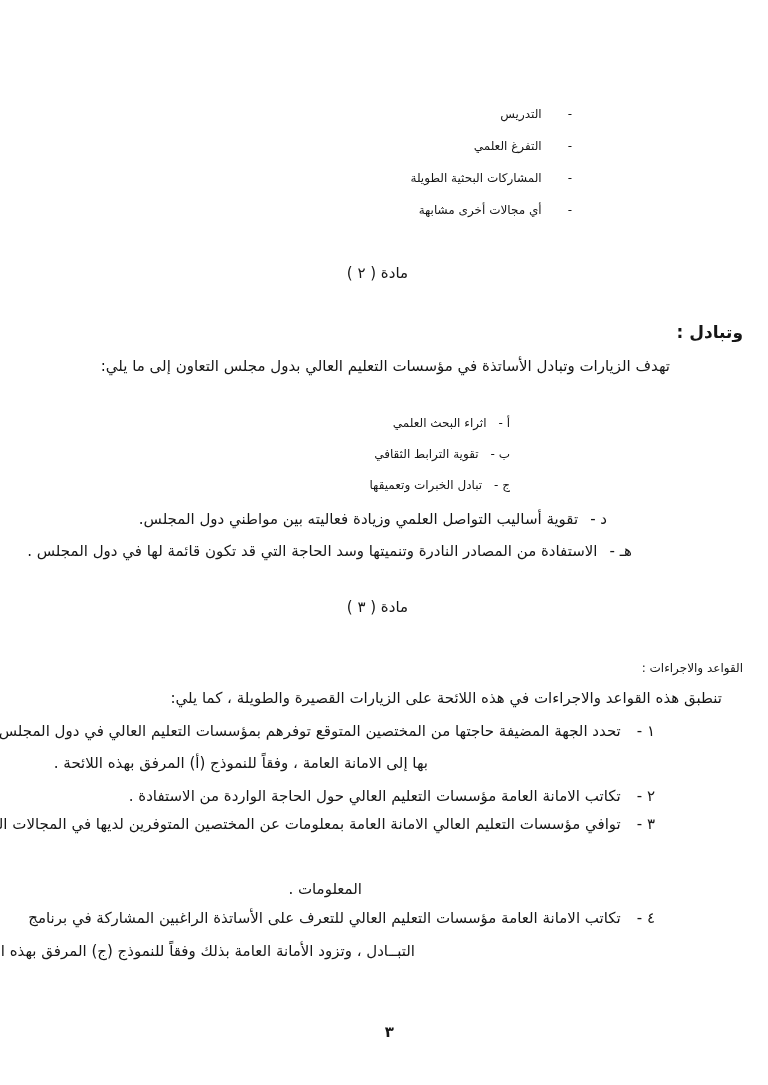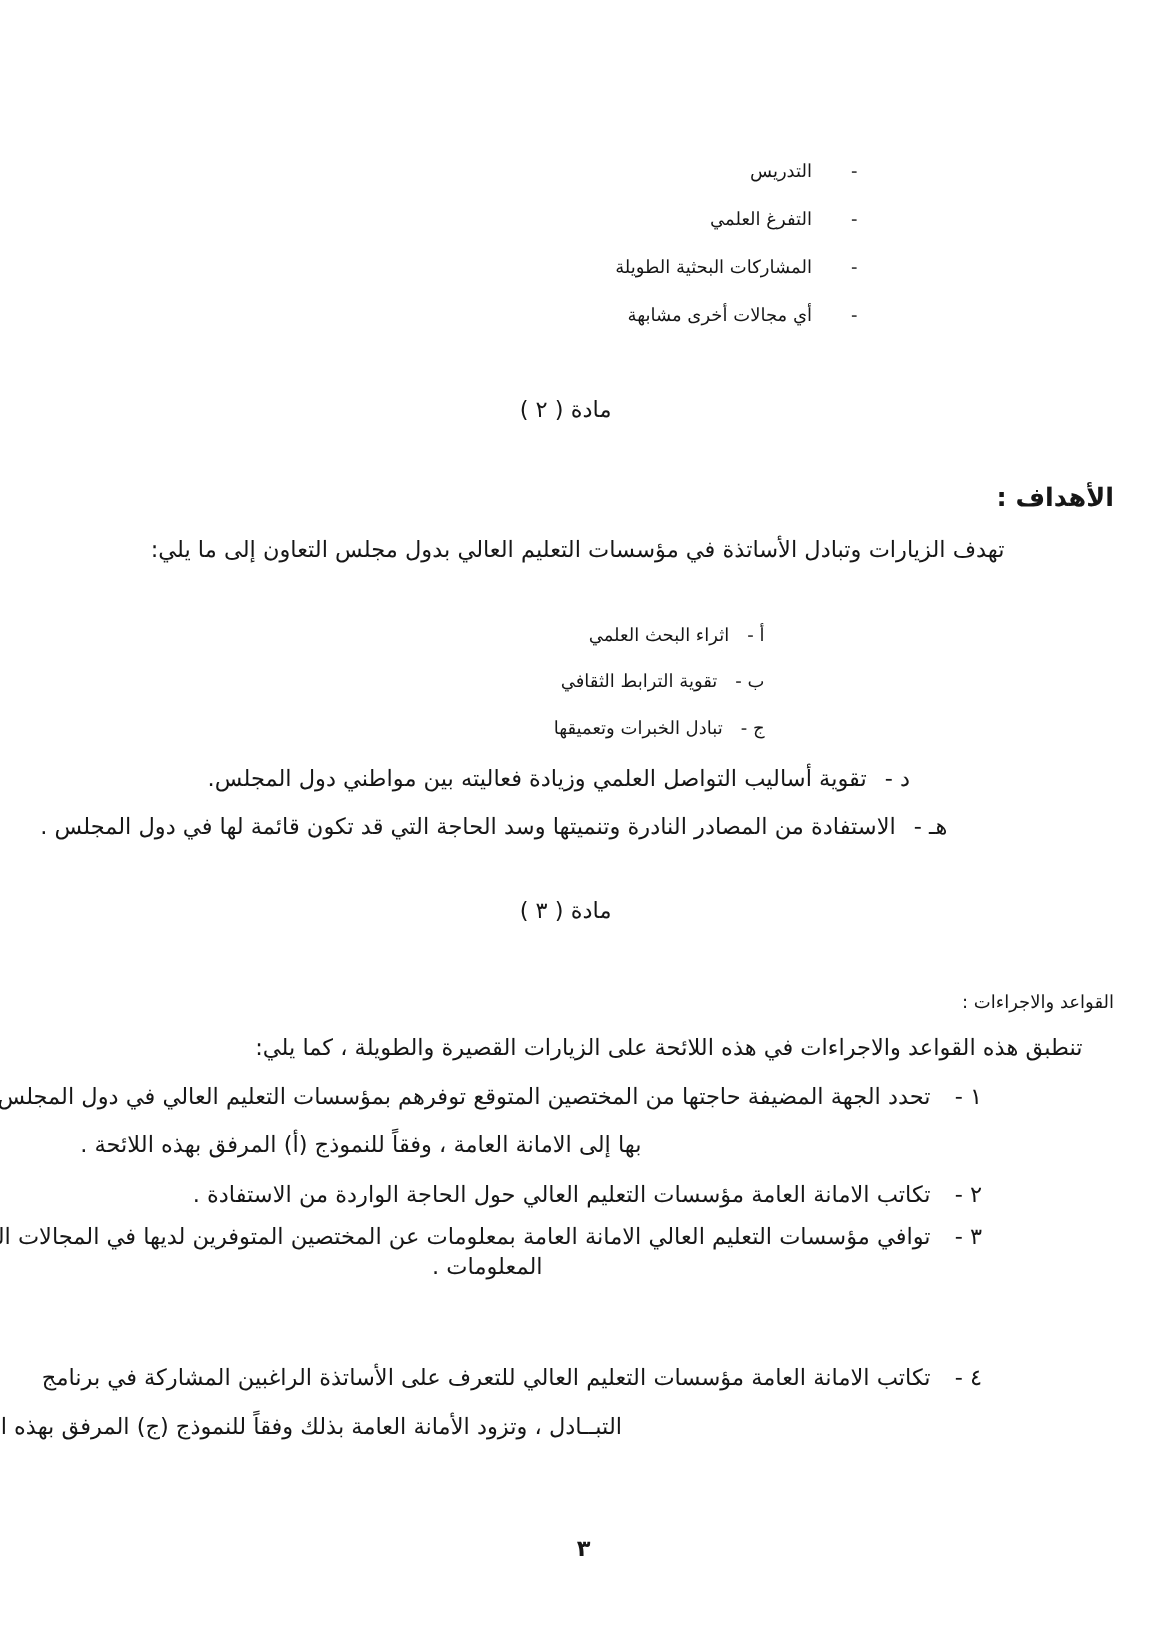--- a/index.html
+++ b/index.html
@@ -41,21 +41,21 @@
   </div>
   <div class="line t16" style="top:170px;right:196px;">
     <span class="dash-marker">-</span><span>المشاركات البحثية الطويلة</span>
   </div>
   <div class="line t16" style="top:202px;right:196px;">
     <span class="dash-marker">-</span><span>أي مجالات أخرى مشابهة</span>
   </div>
 
   <div class="line" style="top:263px;right:360px;">مادة ( ٢ )</div>
 
-  <div class="line t17 bold" style="top:321px;right:25px;">الأهداف :</div>
+  <div class="line t17 bold" style="top:321px;right:25px;">وتبادل :</div>
 
   <div class="line" style="top:356px;right:98px;">تهدف الزيارات وتبادل الأساتذة في مؤسسات التعليم العالي بدول مجلس التعاون إلى ما يلي:</div>
 
   <div class="line t16" style="top:415px;right:258px;">
     <span class="letter-marker">أ -</span><span>اثراء البحث العلمي</span>
   </div>
   <div class="line t16" style="top:446px;right:258px;">
     <span class="letter-marker">ب -</span><span>تقوية الترابط الثقافي</span>
   </div>
   <div class="line" style="top:509px;right:161px;">
@@ -79,21 +79,21 @@
   </div>
   <div class="line" style="top:753px;right:340px;">بها إلى الامانة العامة ، وفقاً للنموذج (أ) المرفق بهذه اللائحة .</div>
 
   <div class="line" style="top:786px;right:113px;">
     <span class="num-marker">٢ -</span><span>تكاتب الامانة العامة مؤسسات التعليم العالي حول الحاجة الواردة من الاستفادة .</span>
   </div>
 
   <div class="line" style="top:814px;right:113px;">
     <span class="num-marker">٣ -</span><span>توافي مؤسسات التعليم العالي الامانة العامة بمعلومات عن المختصين المتوفرين لديها في المجالات المطلوبة</span>
   </div>
-  <div class="line" style="top:834px;right:406px;margin-left:48px;">المعلومات .</div>
+  <div class="line" style="top:879px;right:406px;margin-left:48px;">المعلومات .</div>
 
   <div class="line" style="top:908px;right:113px;">
     <span class="num-marker">٤ -</span><span>تكاتب الامانة العامة مؤسسات التعليم العالي للتعرف على الأساتذة الراغبين المشاركة في برنامج</span>
   </div>
   <div class="line" style="top:941px;right:353px;">التبــادل ، وتزود الأمانة العامة بذلك وفقاً للنموذج (ج) المرفق بهذه اللائحة .</div>
 
   <div class="line pgnum" style="top:1022px;right:374px;">٣</div>
 
 </div>
 

